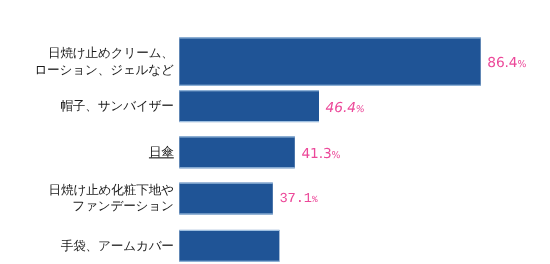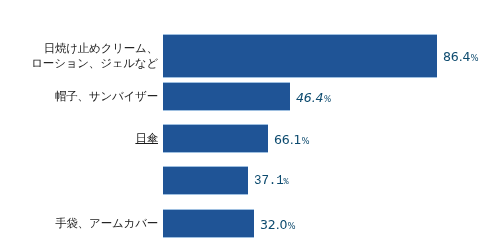--- a/index.html
+++ b/index.html
@@ -67,21 +67,21 @@
     border-top: 1px solid #9ebfe0;
     border-bottom: 1px solid #9ebfe0;
     box-sizing: border-box;
   }
 
   .value-label {
     position: absolute;
     top: 50%;
     transform: translateY(-50%);
     white-space: nowrap;
-    color: #0c4a6e;
+    color: #ec4899;
     font-size: 12.5px;
     font-family: "DejaVu Sans", "Liberation Sans", sans-serif;
     letter-spacing: -0.1px;
   }
 
   .value-label .pct {
     font-size: 8.5px;
     letter-spacing: 0;
   }
 </style>
@@ -111,37 +111,36 @@
         <span>46.4</span><span class="pct">%</span>
       </div>
     </div>
 
     <div class="bar-row" style="top:104px; height:29px;">
       <div class="cat-label" style="top:7px;text-decoration:underline;">日傘</div>
       <div class="bar-track" style="width:105px;">
         <div class="bar" style="width:105px;"></div>
       </div>
       <div class="value-label" style="left:274px;">
-        <span>66.1</span><span class="pct">%</span>
+        <span>41.3</span><span class="pct">%</span>
       </div>
     </div>
 
     <div class="bar-row" style="top:146px; height:29px;">
+      <div class="cat-label" style="top:-1px;">日焼け止め化粧下地や
+ファンデーション</div>
       <div class="bar-track" style="width:85px;">
         <div class="bar" style="width:85px;"></div>
       </div>
       <div class="value-label" style="left:254px;font-family:Liberation Mono, monospace;">
         <span>37.1</span><span class="pct">%</span>
       </div>
     </div>
 
     <div class="bar-row" style="top:189px; height:29px;">
       <div class="cat-label" style="top:7px;">手袋、アームカバー</div>
       <div class="bar-track" style="width:91px;">
         <div class="bar" style="width:91px;"></div>
       </div>
-      <div class="value-label" style="left:260px;">
-        <span>32.0</span><span class="pct">%</span>
-      </div>
     </div>
 
   </div>
 </div>
 
 </body></html>

